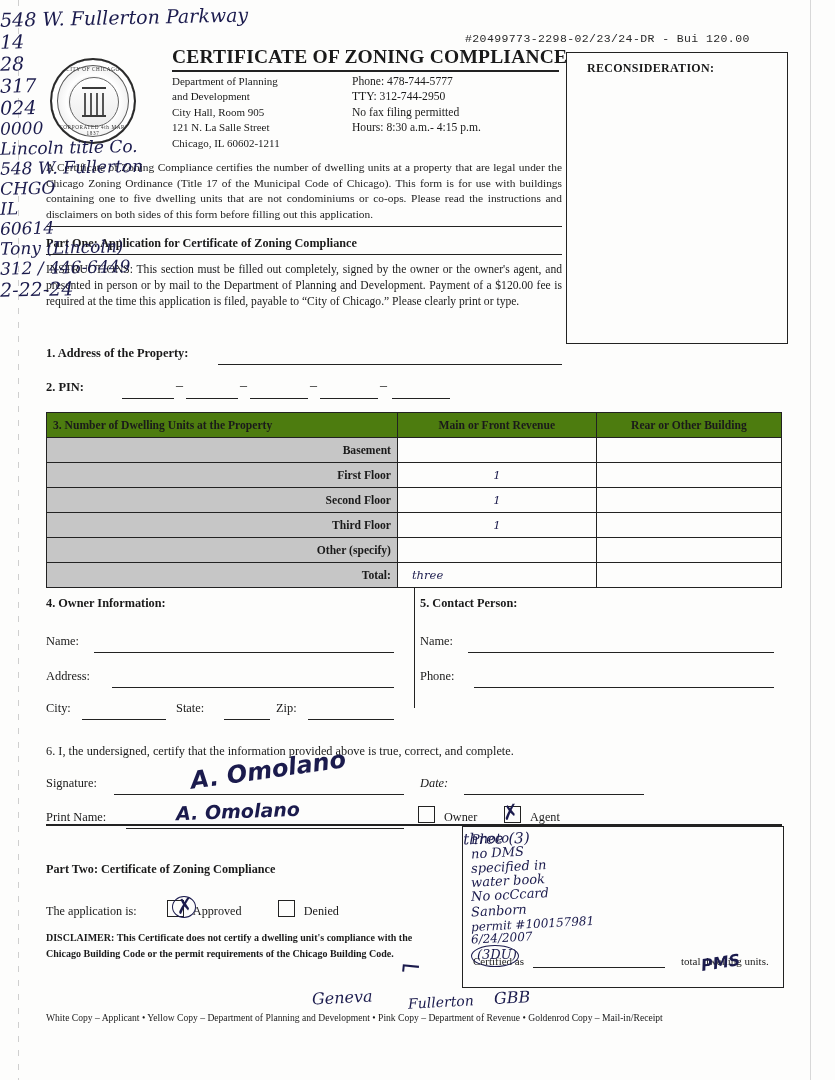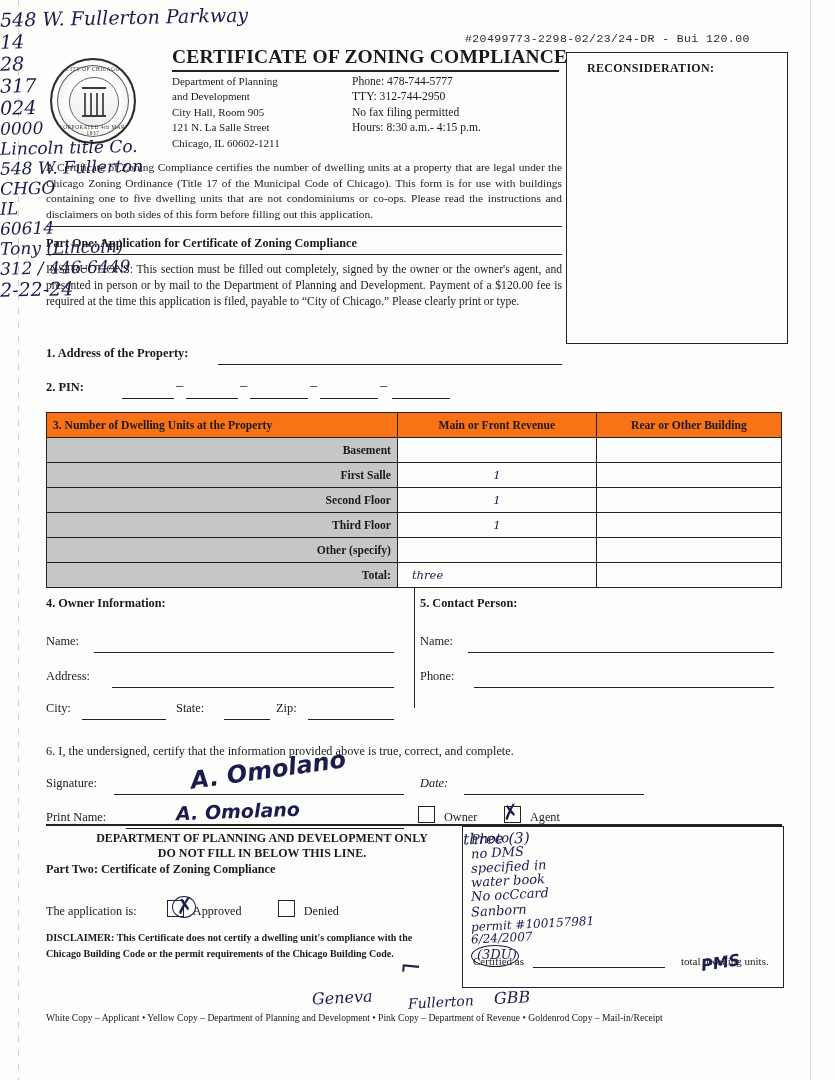--- a/index.html
+++ b/index.html
@@ -34,21 +34,21 @@
   .rule{position:absolute;background:#222;}
   .part-one{position:absolute;left:46px;top:236px;font-size:12.2px;font-weight:bold;}
   .instructions{position:absolute;left:46px;top:262px;width:516px;font-size:11.6px;line-height:16.2px;text-align:justify;}
   .field{position:absolute;font-size:12.4px;font-weight:bold;}
   .line{position:absolute;height:1.1px;background:#222;}
   .hand{font-family:"DejaVu Serif",serif;font-style:italic;color:#1b1b4d;transform:rotate(-1.2deg);}
   .hand-b{font-family:"DejaVu Sans",sans-serif;font-style:italic;font-weight:bold;color:#1b1b4d;}
   
   .tbl{position:absolute;left:46px;top:412px;width:736px;border-collapse:collapse;}
   .tbl td,.tbl th{border:1.2px solid #222;font-size:11.6px;padding:0;height:24px;}
-  .tbl th{background:#f97316;font-weight:bold;text-align:center;font-size:11.6px;}
+  .tbl th{background:#4d7c0f;font-weight:bold;text-align:center;font-size:11.6px;}
   .tbl .lbl{text-align:right;padding-right:6px;background:#cfcfcf;color:#1a1a1a;font-weight:bold;}
   .tbl .row-strip .lbl{background:#c6c6c6;}
   .tbl td.val{width:190px;text-align:center;}
   .tbl th.c1{width:356px;}
   .hand-cell{font-family:"DejaVu Serif",serif;font-style:italic;color:#1b1b4d;font-size:15px;}
   .owner-h{position:absolute;font-size:12.3px;font-weight:bold;}
   .cbox{display:inline-block;width:15px;height:15px;border:1.6px solid #222;vertical-align:-2px;position:relative;}
   .dept-head{position:absolute;left:72px;top:831px;width:380px;text-align:center;font-size:12px;font-weight:bold;line-height:15px;}
   .part-two{position:absolute;left:46px;top:862px;font-size:12.2px;font-weight:bold;}
   .app-is{position:absolute;left:46px;top:900px;font-size:12.2px;}
@@ -133,21 +133,21 @@
       <th class="c1" style="text-align:left;padding-left:6px;">3. Number of Dwelling Units at the Property</th>
       <th>Main or Front Revenue</th>
       <th>Rear or Other Building</th>
     </tr>
     <tr class="row-strip">
       <td class="lbl">Basement</td>
       <td class="val"></td>
       <td class="val"></td>
     </tr>
     <tr class="row-strip">
-      <td class="lbl">First Salle</td>
+      <td class="lbl">First Floor</td>
       <td class="val hand-cell">1</td>
       <td class="val"></td>
     </tr>
     <tr class="row-strip">
       <td class="lbl">Second Floor</td>
       <td class="val hand-cell">1</td>
       <td class="val"></td>
     </tr>
     <tr class="row-strip">
       <td class="lbl">Third Floor</td>
@@ -214,24 +214,20 @@
     <span class="cbox"></span>
     <span style="margin-left:6px;">Owner</span>
   </div>
   <div style="position:absolute;left:504px;top:806px;font-size:12.2px;">
     <span class="cbox"></span>
     <span style="margin-left:6px;">Agent</span>
   </div>
   <div class="cmark" style="left:502px;top:800px;font-size:20px;transform:rotate(-12deg);">✗</div>
 
   <div class="rule" style="left:46px;top:824px;width:736px;height:1.5px;"></div>
-  <div class="dept-head">
-    <div>DEPARTMENT OF PLANNING AND DEVELOPMENT ONLY</div>
-    <div>DO NOT FILL IN BELOW THIS LINE.</div>
-  </div>
   <div class="part-two">Part Two: Certificate of Zoning Compliance</div>
 
   <div class="app-is">
     <span>The application is:</span>
     <span style="display:inline-block;width:24px;"></span>
     <span class="cbox"></span>
     <span style="margin-left:6px;">Approved</span>
     <span style="display:inline-block;width:30px;"></span>
     <span class="cbox"></span>
     <span style="margin-left:6px;">Denied</span>

